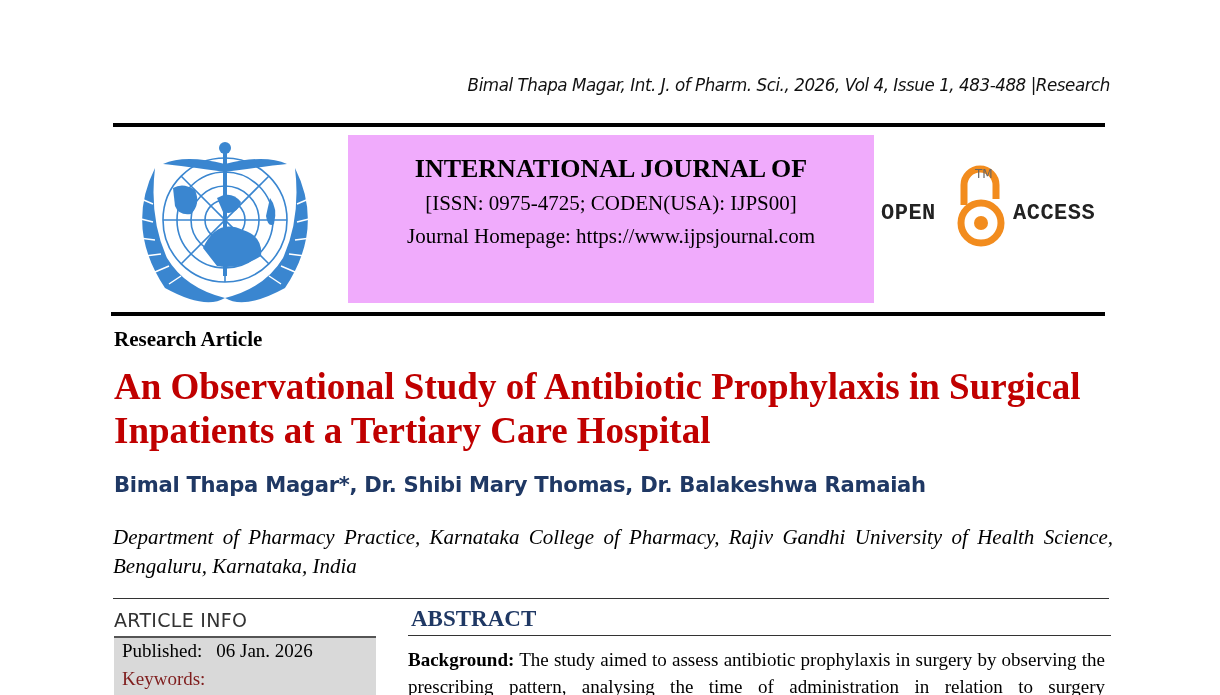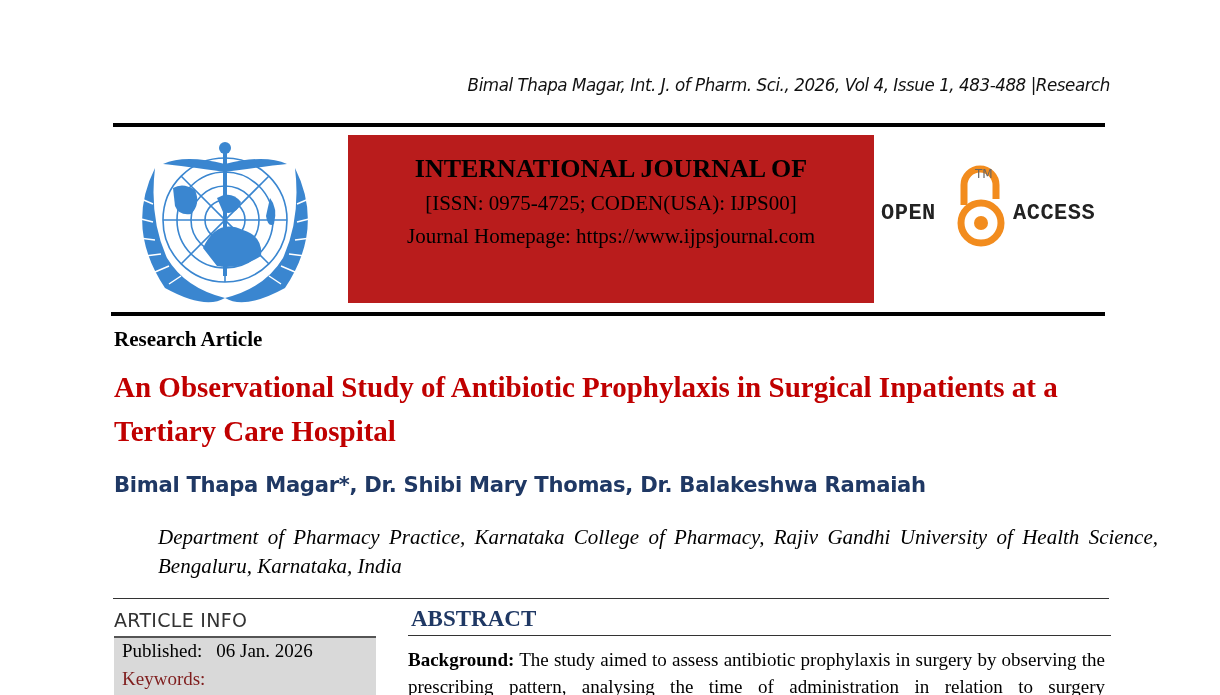--- a/index.html
+++ b/index.html
@@ -2,32 +2,32 @@
 <html><head>
 <meta charset="utf-8">
 <style>
   html, body { margin:0; padding:0; background:#ffffff; }
   body { width:1220px; height:695px; position:relative; overflow:hidden; font-family:"Liberation Serif", serif; color:#000; }
   .abs { position:absolute; }
   .running-head { left:0; width:1110px; top:74px; text-align:right; font-family:"DejaVu Sans", sans-serif; font-style:italic; font-size:18px; letter-spacing:-0.5px; color:#111; transform:scaleX(0.93); transform-origin:right center; }
   .rule-top { left:113px; top:123px; width:992px; height:4px; background:#000; }
   .rule-mid { left:111px; top:312px; width:994px; height:4px; background:#000; }
   .logo { left:125px; top:138px; width:200px; height:168px; }
-  .masthead { left:348px; top:135px; width:526px; height:168px; background:#b91c1c; text-align:center; }
+  .masthead { left:348px; top:135px; width:526px; height:168px; background:#f0abfc; text-align:center; }
   .mh-title { font-weight:bold; font-size:26px; line-height:37px; margin-top:15px; }
   .mh-line { font-size:21px; line-height:33px; }
   .oa { left:880px; top:165px; width:230px; height:90px; }
   .oa-open, .oa-access { position:absolute; top:36px; font-family:Liberation Mono, monospace; font-weight:bold; font-size:22px; color:#222; letter-spacing:0.5px; }
   .oa-open { left:1px; }
   .oa-access { left:133px; }
   .oa-tm { position:absolute; left:95px; top:2px; font-family:"DejaVu Sans", sans-serif; font-size:12px; color:#666; }
   .article-type { left:114px; top:327px; font-weight:bold; font-size:21px; }
-  .title { left:114px; top:365px; width:1000px; color:#c00000; font-weight:bold; font-size:29px; line-height:44px; }
+  .title { left:114px; top:365px; width:1000px; color:#c00000; font-weight:bold; font-size:37px; line-height:44px; }
   .authors { left:114px; top:472px; font-family:"DejaVu Sans", sans-serif; font-weight:bold; font-size:22px; color:#1f3864; letter-spacing:-0.3px; transform:scaleX(0.96); transform-origin:left center; }
-  .affil { left:113px; top:523px; width:1000px; font-style:italic; font-size:21px; line-height:29px; text-align:justify;margin-left:45px; }
+  .affil { left:113px; top:523px; width:1000px; font-style:italic; font-size:21px; line-height:29px; text-align:justify; }
   .rule-sec { left:113px; top:598px; width:996px; height:1px; background:#333; }
   .ai-head { left:114px; top:609px; font-family:"DejaVu Sans", sans-serif; font-weight:normal; font-size:19px; color:#333; letter-spacing:0.3px; }
   .ai-box { left:114px; top:636px; width:262px; height:60px; background:#d9d9d9; border-top:2px solid #555; }
   .ai-pub { position:absolute; left:8px; top:2px; font-size:19px;text-align:center; }
   .ai-pub .gap { display:inline-block; width:14px; }
   .ai-kw { position:absolute; left:8px; top:30px; font-size:19px; color:#7f1d1d; }
   .ab-head { left:411px; top:606px; font-weight:bold; font-size:23px; color:#1f3864; }
   .ab-rule { left:408px; top:635px; width:703px; height:1px; background:#333; }
   .ab-text { left:408px; top:646px; width:697px; font-size:19px; line-height:27px; text-align:justify; text-align-last:justify; }
   .ab-text b { font-weight:bold; }

